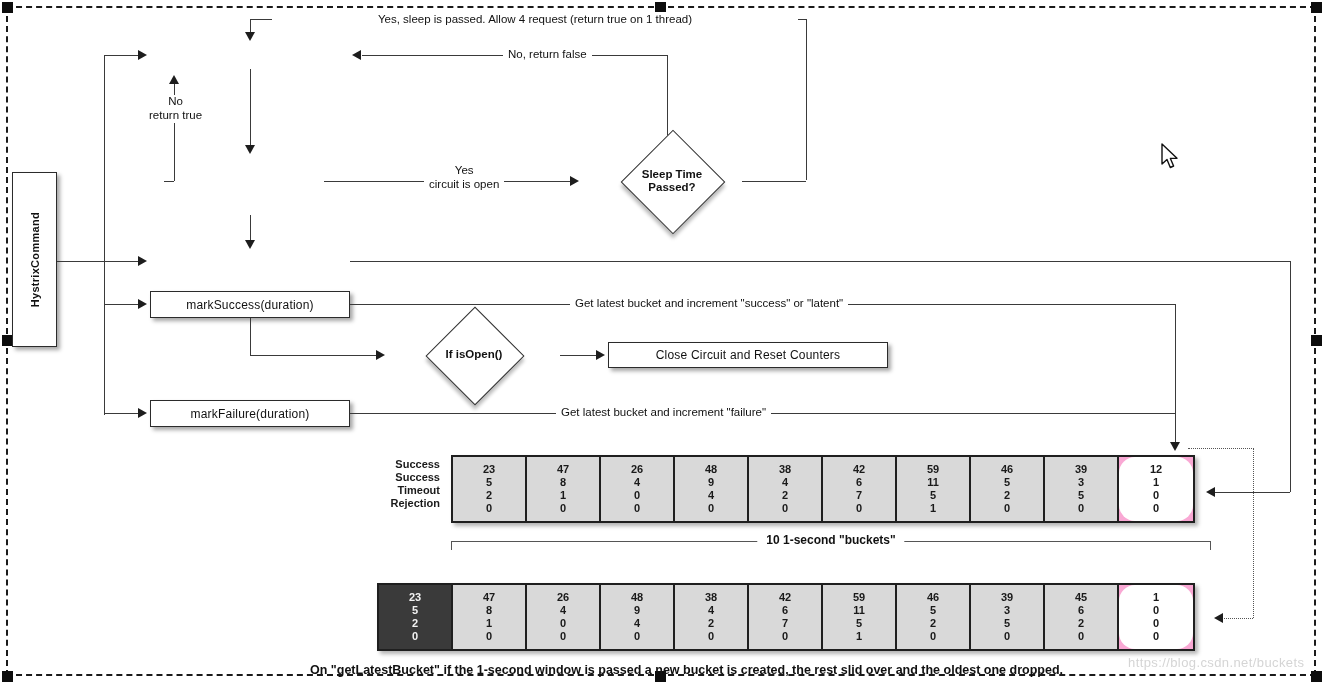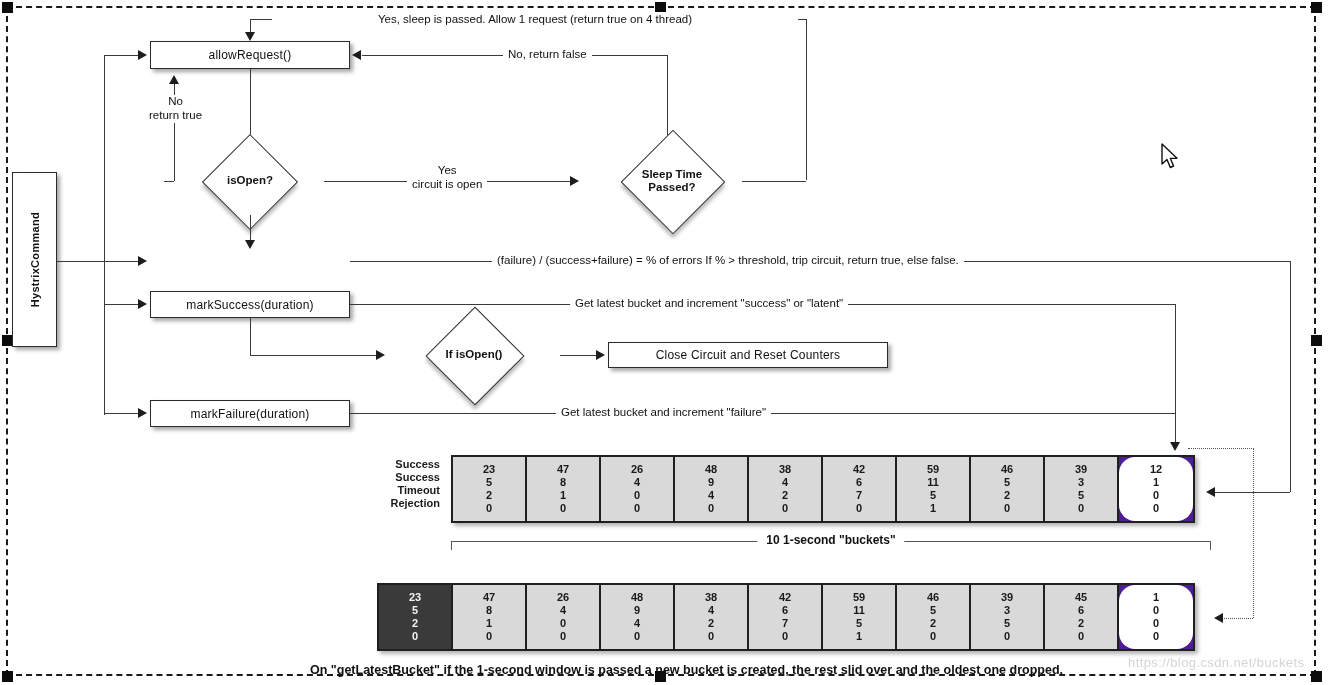--- a/index.html
+++ b/index.html
@@ -114,21 +114,21 @@
     text-align: center;
   }
   .edge-label.two { line-height: 1.2; }
 
   
   .bucket-row {
     position: absolute;
     display: flex;
     border: 2px solid #1f1f1f;
     box-sizing: content-box;
-    background: #4c1d95;
+    background: #f9a8d4;
     box-shadow: 3px 3px 4px rgba(0,0,0,0.3);
   }
   .bucket {
     width: 74px;
     height: 64px;
     border-right: 2px solid #1f1f1f;
     box-sizing: border-box;
     background: #d9d9d9;
     display: flex;
     flex-direction: column;
@@ -208,68 +208,60 @@
 
   <div class="ln-h" style="left:104px;top:261px;width:36px;"></div>
   <div class="arrow right" style="left:138px;top:255.5px;"></div>
 
   <div class="ln-h" style="left:104px;top:304px;width:36px;"></div>
   <div class="arrow right" style="left:138px;top:298.5px;"></div>
 
   <div class="ln-h" style="left:104px;top:413px;width:36px;"></div>
   <div class="arrow right" style="left:138px;top:407.5px;"></div>
 
-  <div class="node" style="left:150px;top:41px;width:200px;height:28px;font-size:12px;">
-    <span>allowRequest()</span>
-  </div>
 
   <div class="ln-v" style="left:806px;top:19px;height:161px;"></div>
   <div class="ln-h" style="left:250px;top:19px;width:556px;"></div>
   <div class="ln-v" style="left:250px;top:19px;height:15px;"></div>
   <div class="arrow down" style="left:244.5px;top:32px;"></div>
-  <div class="edge-label" style="left:272px;top:12px;width:516px;">Yes, sleep is passed. Allow 1 request (return true on 4 thread)</div>
+  <div class="edge-label" style="left:272px;top:12px;width:516px;">Yes, sleep is passed. Allow 4 request (return true on 1 thread)</div>
 
   <div class="ln-v" style="left:667px;top:55px;height:128px;"></div>
   <div class="ln-h" style="left:362px;top:55px;width:305px;"></div>
   <div class="arrow left" style="left:352px;top:49.5px;"></div>
   <div class="edge-label" style="left:503px;top:47px;">No, return false</div>
 
   <div class="ln-v" style="left:250px;top:69px;height:78px;"></div>
   <div class="arrow down" style="left:244.5px;top:145px;"></div>
 
   <div class="ln-h" style="left:174px;top:181px;width:-0px;"></div>
   <div class="ln-v" style="left:174px;top:84px;height:97px;"></div>
   <div class="ln-h" style="left:164px;top:181px;width:10px;"></div>
   <div class="arrow up" style="left:168.5px;top:75px;"></div>
   <div class="edge-label two" style="left:144px;top:95px;white-space:pre-line;">No
 return true</div>
 
-  <div class="diamond" style="left:176px;top:147px;width:148px;height:68px;">
-    <div class="shape" style="left:40px;top:1px;width:66px;height:66px;"></div>
-    <div class="dlabel">isOpen?</div>
-  </div>
 
   <div class="ln-h" style="left:324px;top:181px;width:248px;"></div>
   <div class="arrow right" style="left:570px;top:175.5px;"></div>
-  <div class="edge-label two" style="left:407px;top:164px;white-space:pre-line;">Yes
+  <div class="edge-label two" style="left:424px;top:164px;white-space:pre-line;">Yes
 circuit is open</div>
 
   <div class="diamond" style="left:586px;top:145px;width:172px;height:72px;">
     <div class="shape" style="left:50px;top:0px;width:72px;height:72px;"></div>
     <div class="dlabel">Sleep Time
 Passed?</div>
   </div>
 
   <div class="ln-h" style="left:742px;top:181px;width:64px;"></div>
 
   <div class="ln-v" style="left:250px;top:215px;height:30px;"></div>
   <div class="arrow down" style="left:244.5px;top:240px;"></div>
 
   <div class="ln-h" style="left:350px;top:261px;width:940px;"></div>
-  <div class="edge-label" style="left:492px;top:253px;">(failure) / (success+failure) = % of errors   If % &gt; threshold, trip circuit, return true, else false.</div>
 
   <div class="ln-v" style="left:1290px;top:261px;height:231px;"></div>
   <div class="ln-h" style="left:1215px;top:492px;width:75px;"></div>
   <div class="arrow left" style="left:1206px;top:486.5px;"></div>
 
   <div class="node" style="left:150px;top:291px;width:200px;height:27px;font-size:12px;">
     <span>markSuccess(duration)</span>
   </div>
   <div class="ln-h" style="left:350px;top:304px;width:825px;"></div>
   <div class="edge-label" style="left:570px;top:296px;">Get latest bucket and increment "success" or "latent"</div>

